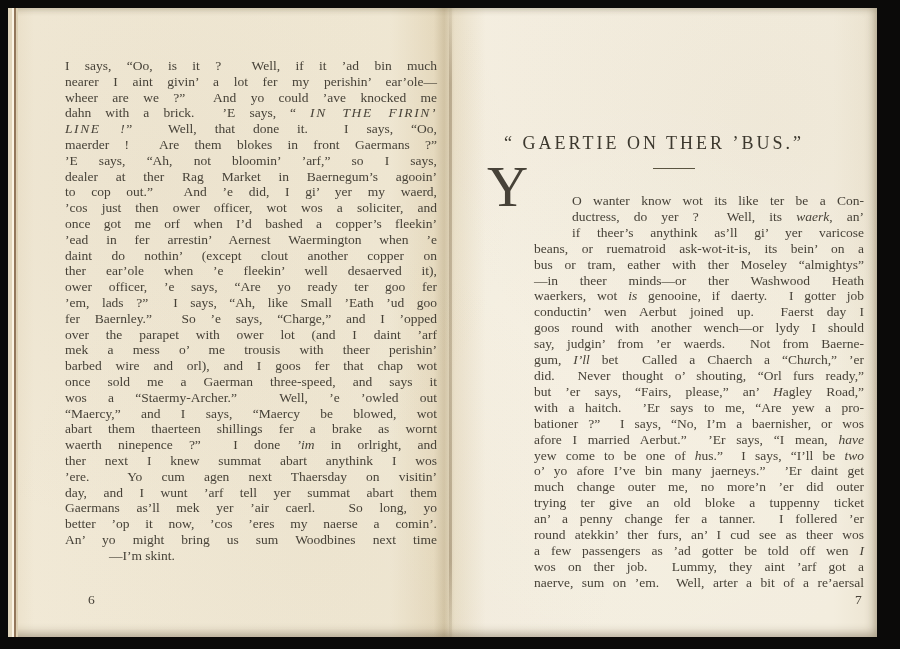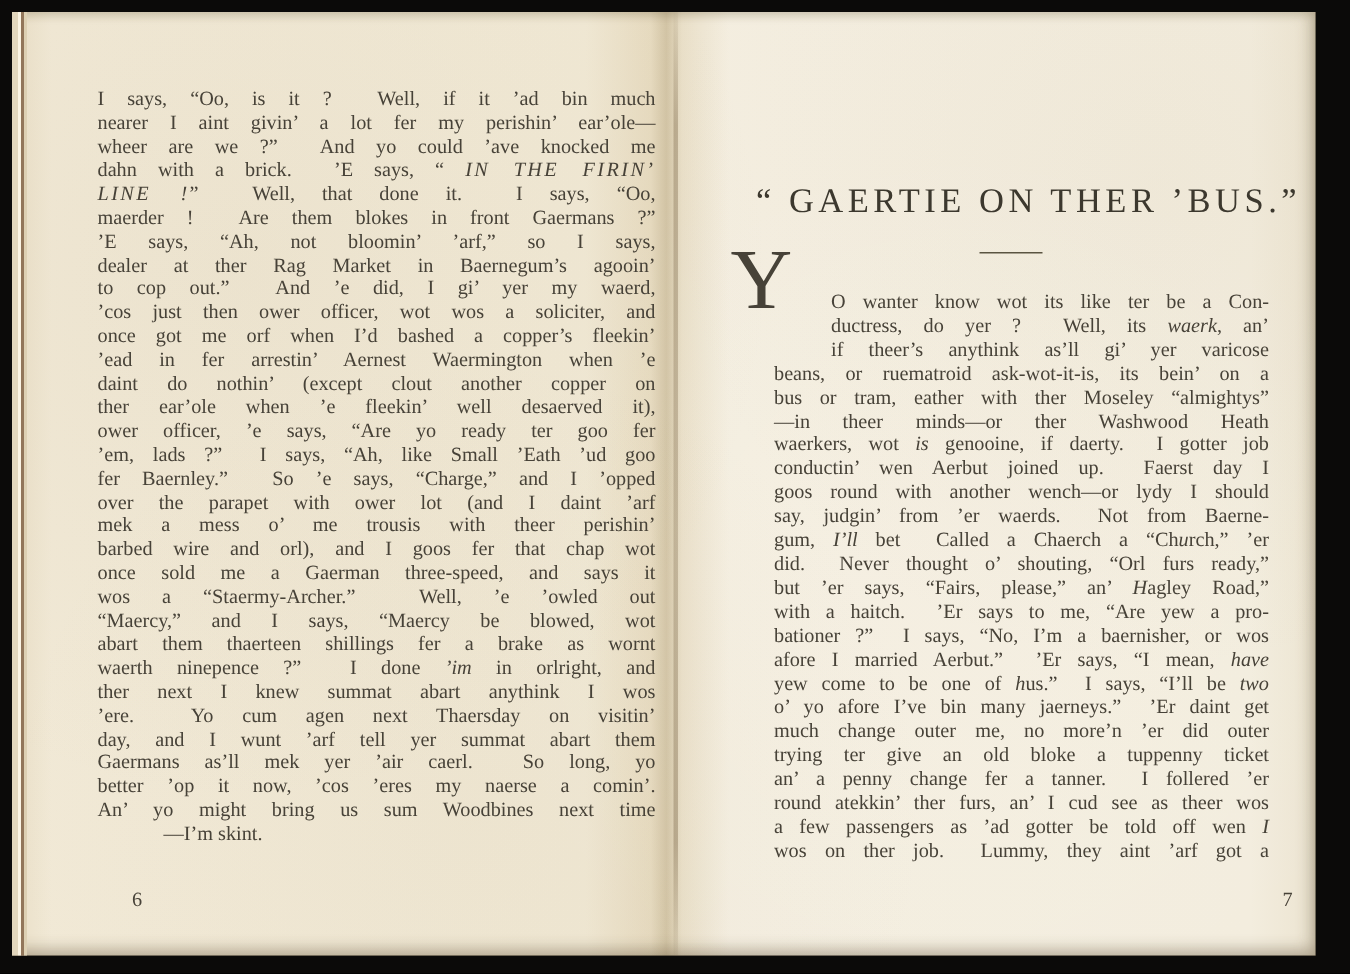--- a/index.html
+++ b/index.html
@@ -40,29 +40,29 @@
     position:absolute; left:441px; top:0; bottom:0; width:3px;
     background:linear-gradient(180deg,
       rgba(124,103,72,.05), rgba(124,103,72,.38) 12%,
       rgba(124,103,72,.30) 55%, rgba(124,103,72,.40) 88%,
       rgba(124,103,72,.08));
   }
   .page-text {
     position:absolute; color:#474238; font-size:13.5px;
   }
   .left-text  { left:57px;  top:50px;  width:372px; line-height:15.8px; }
-  .right-text { left:508px; top:185px; width:330px; line-height:15.9px;font-family:Liberation Serif, serif; }
+  .right-text { left:526px; top:185px; width:330px; line-height:15.9px;font-family:Liberation Serif, serif; }
   .line { text-align:justify; text-align-last:justify; white-space:pre-wrap; }
   .line.end    { text-align-last:left;margin-left:44px; }
   .line.indent { padding-left:38px; }
   .line i { font-style:italic; }
   .line i.sp { letter-spacing:1.6px; }
   .chapter-title {
-    position:absolute; left:496px; top:113px; width:342px;
-    text-align:center; font-size:23px; letter-spacing:3px;
+    position:absolute; left:496px; top:125px; width:342px;
+    font-size:18px; letter-spacing:3px;
     color:#3c382e; white-space:nowrap;
   }
   .title-rule {
     position:absolute; left:645px; top:160px; width:42px; height:1px;
     background:#5a5441;
   }
   .drop-cap {
     position:absolute; left:479px; top:150px; font-size:57px;
     line-height:1; color:#474238;
   }
@@ -136,16 +136,17 @@
         <div class="line"><span>bationer ?”  I says, “No, I’m a baernisher, or wos</span></div>
         <div class="line"><span>afore I married Aerbut.”  ’Er says, “I mean, </span><i>have</i></div>
         <div class="line"><span>yew come to be one of </span><i>h</i><span>us.”  I says, “I’ll be </span><i>two</i></div>
         <div class="line"><span>o’ yo afore I’ve bin many jaerneys.”  ’Er daint get</span></div>
         <div class="line"><span>much change outer me, no more’n ’er did outer</span></div>
         <div class="line"><span>trying ter give an old bloke a tuppenny ticket</span></div>
         <div class="line"><span>an’ a penny change fer a tanner.  I follered ’er</span></div>
         <div class="line"><span>round atekkin’ ther furs, an’ I cud see as theer wos</span></div>
         <div class="line"><span>a few passengers as ’ad gotter be told off wen </span><i>I</i></div>
         <div class="line"><span>wos on ther job.  Lummy, they aint ’arf got a</span></div>
+        <div class="line"><span>naerve, sum on ’em.  Well, arter a bit of a re’aersal</span></div>
       </div>
     <div class="page-num right-num">7</div>
   </div>
 </div>
 
 </body></html>

